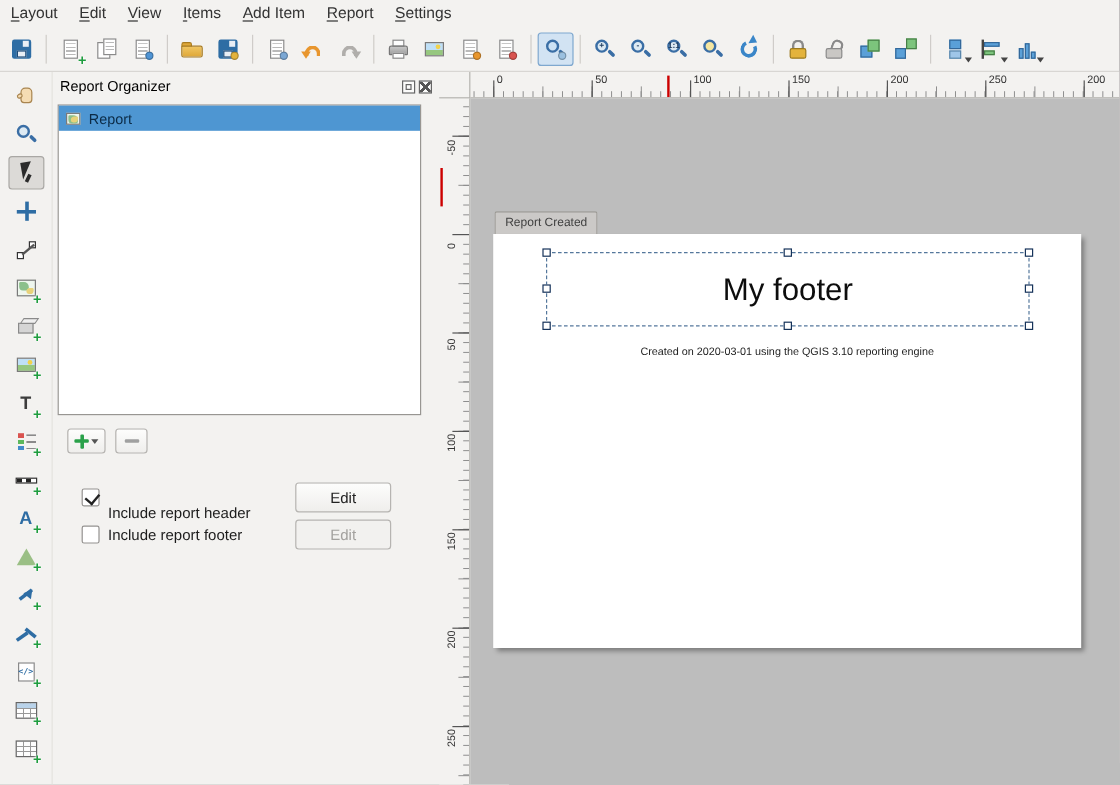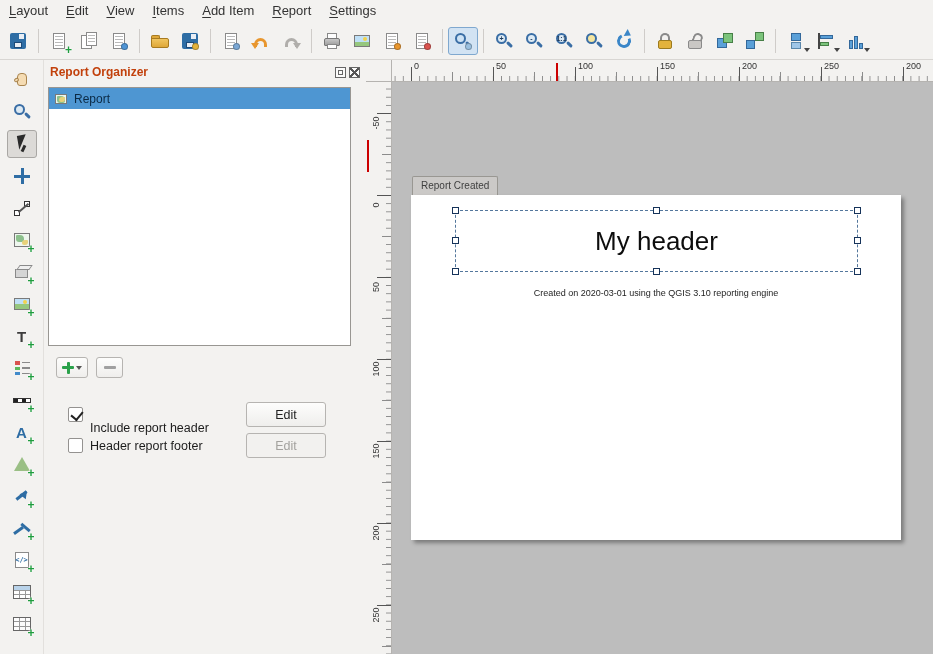--- a/index.html
+++ b/index.html
@@ -20,21 +20,21 @@
 
   
   .content{display:flex;height:594px;}
 
   .left-toolbar{width:44px;background:#f3f2f0;border-right:1px solid #e2e0dd;display:flex;flex-direction:column;align-items:center;padding-top:6px;gap:4px;flex:none;}
   .ltbtn{width:30px;height:28px;display:flex;align-items:center;justify-content:center;border-radius:3px;flex:none;}
   .ltbtn.pressed{background:#dcdad7;border:1px solid #a9a7a4;}
 
   
   .organizer{width:322px;position:relative;background:#f3f2f0;flex:none;}
-  .panel-title{position:absolute;left:6px;top:5px;font-size:12px;color:#c2410c;font-weight:bold;}
+  .panel-title{position:absolute;left:6px;top:5px;font-size:12px;color:#000000;}
   .panel-btn{position:absolute;top:7px;width:11px;height:11px;border:1px solid #666;background:#fbfbfa;}
   .panel-float{left:291px;}
   .panel-float::after{content:"";position:absolute;inset:2px;border:1px solid #666;}
   .panel-close{left:305px;background-image:linear-gradient(45deg,transparent 42%,#555 42% 58%,transparent 58%),linear-gradient(-45deg,transparent 42%,#555 42% 58%,transparent 58%);}
   .tree{position:absolute;left:4px;top:27px;width:303px;height:259px;background:#fff;border:1px solid #989692;}
   .tree-row{height:21px;display:flex;align-items:center;gap:4px;padding-left:3px;font-size:12px;color:#1b1b1b;}
   .tree-row.selected{background:#4e96d2;color:#0b2a45;}
   .tree-row .ic{width:18px;height:18px;}
 
   .btn{background:linear-gradient(#fdfdfc,#efeeec);border:1px solid #b6b4b1;border-radius:3px;display:flex;align-items:center;justify-content:center;font-size:12.5px;color:#222;position:absolute;}
@@ -565,21 +565,21 @@
         <span class="gplus"></span>
         <span class="dd"></span>
       </div>
       <div class="btn remove-btn">
         <span class="gminus"></span>
       </div>
       <div class="checkbox cb-header checked"></div>
       <div class="cb-label lbl-header">Include report header</div>
       <div class="btn edit-header">Edit</div>
       <div class="checkbox cb-footer"></div>
-      <div class="cb-label lbl-footer">Header report footer</div>
+      <div class="cb-label lbl-footer">Include report footer</div>
       <div class="btn edit-footer disabled">Edit</div>
     </div>
 
     <div class="canvas-area">
       <div class="ruler-corner"></div>
       <div class="h-ruler">
         <div class="minor"></div>
         <div class="mid"></div>
       <div class="h-tick" style="left: 19px;"></div>
           <div class="h-label" style="left: 22px;">0</div>
@@ -613,21 +613,21 @@
           <div class="v-tick" style="top: 441px;"></div>
           <div class="v-label" style="top: 443px;">200</div>
           <div class="v-tick" style="top: 523px;"></div>
           <div class="v-label" style="top: 525px;">250</div>
           <div class="v-marker" style="top: 58px;"></div>
         </div>
       <div class="viewport">
         <div class="report-tab">Report Created</div>
         <div class="page">
           <div class="textbox">
-            <span class="page-title">My header</span>
+            <span class="page-title">My footer</span>
             <div class="handle h-tl"></div>
             <div class="handle h-tm"></div>
             <div class="handle h-tr"></div>
             <div class="handle h-ml"></div>
             <div class="handle h-mr"></div>
             <div class="handle h-bl"></div>
             <div class="handle h-bm"></div>
             <div class="handle h-br"></div>
           </div>
           <div class="page-subtitle">Created on 2020-03-01 using the QGIS 3.10 reporting engine</div>

